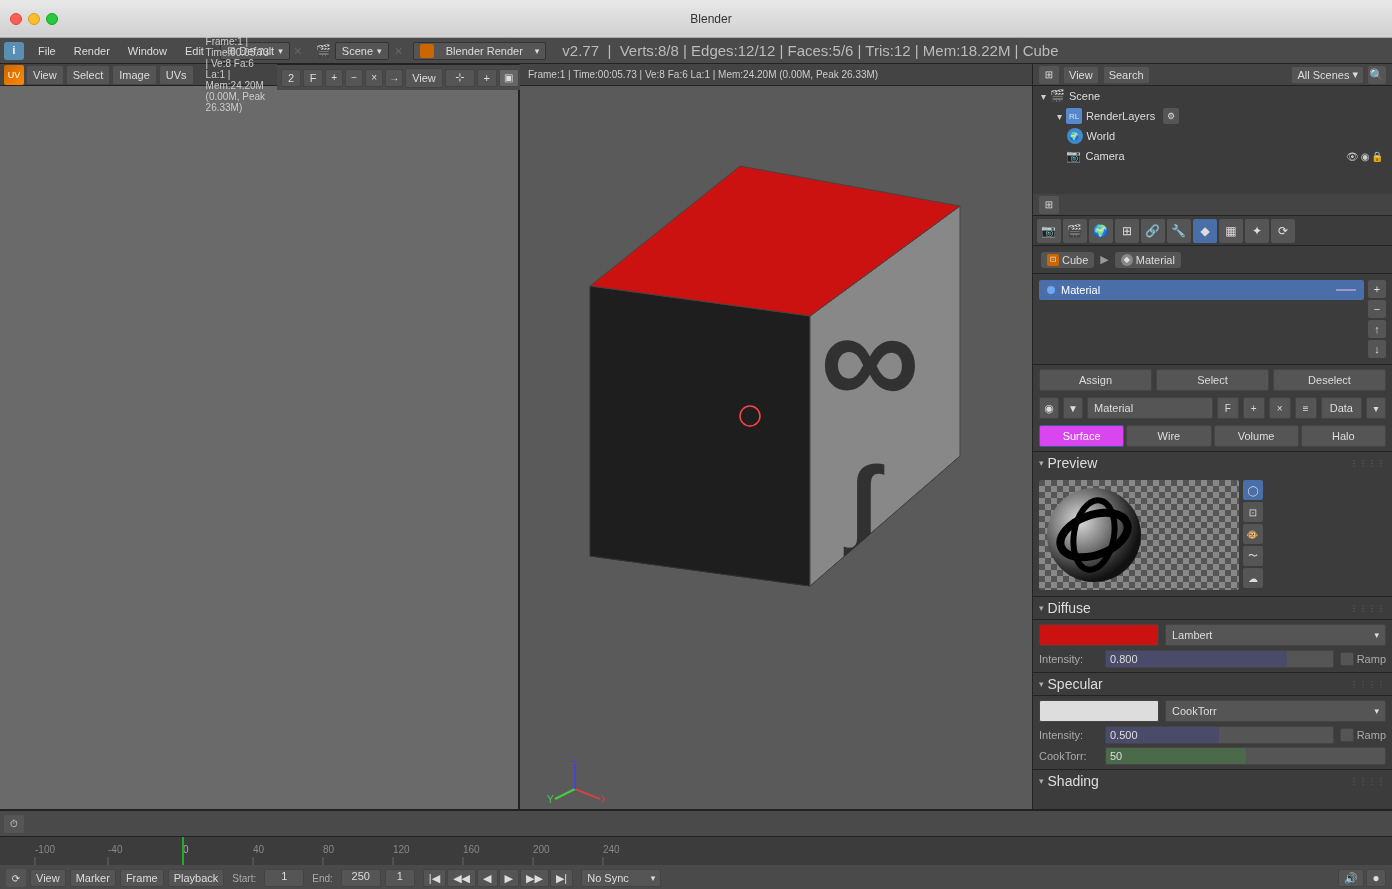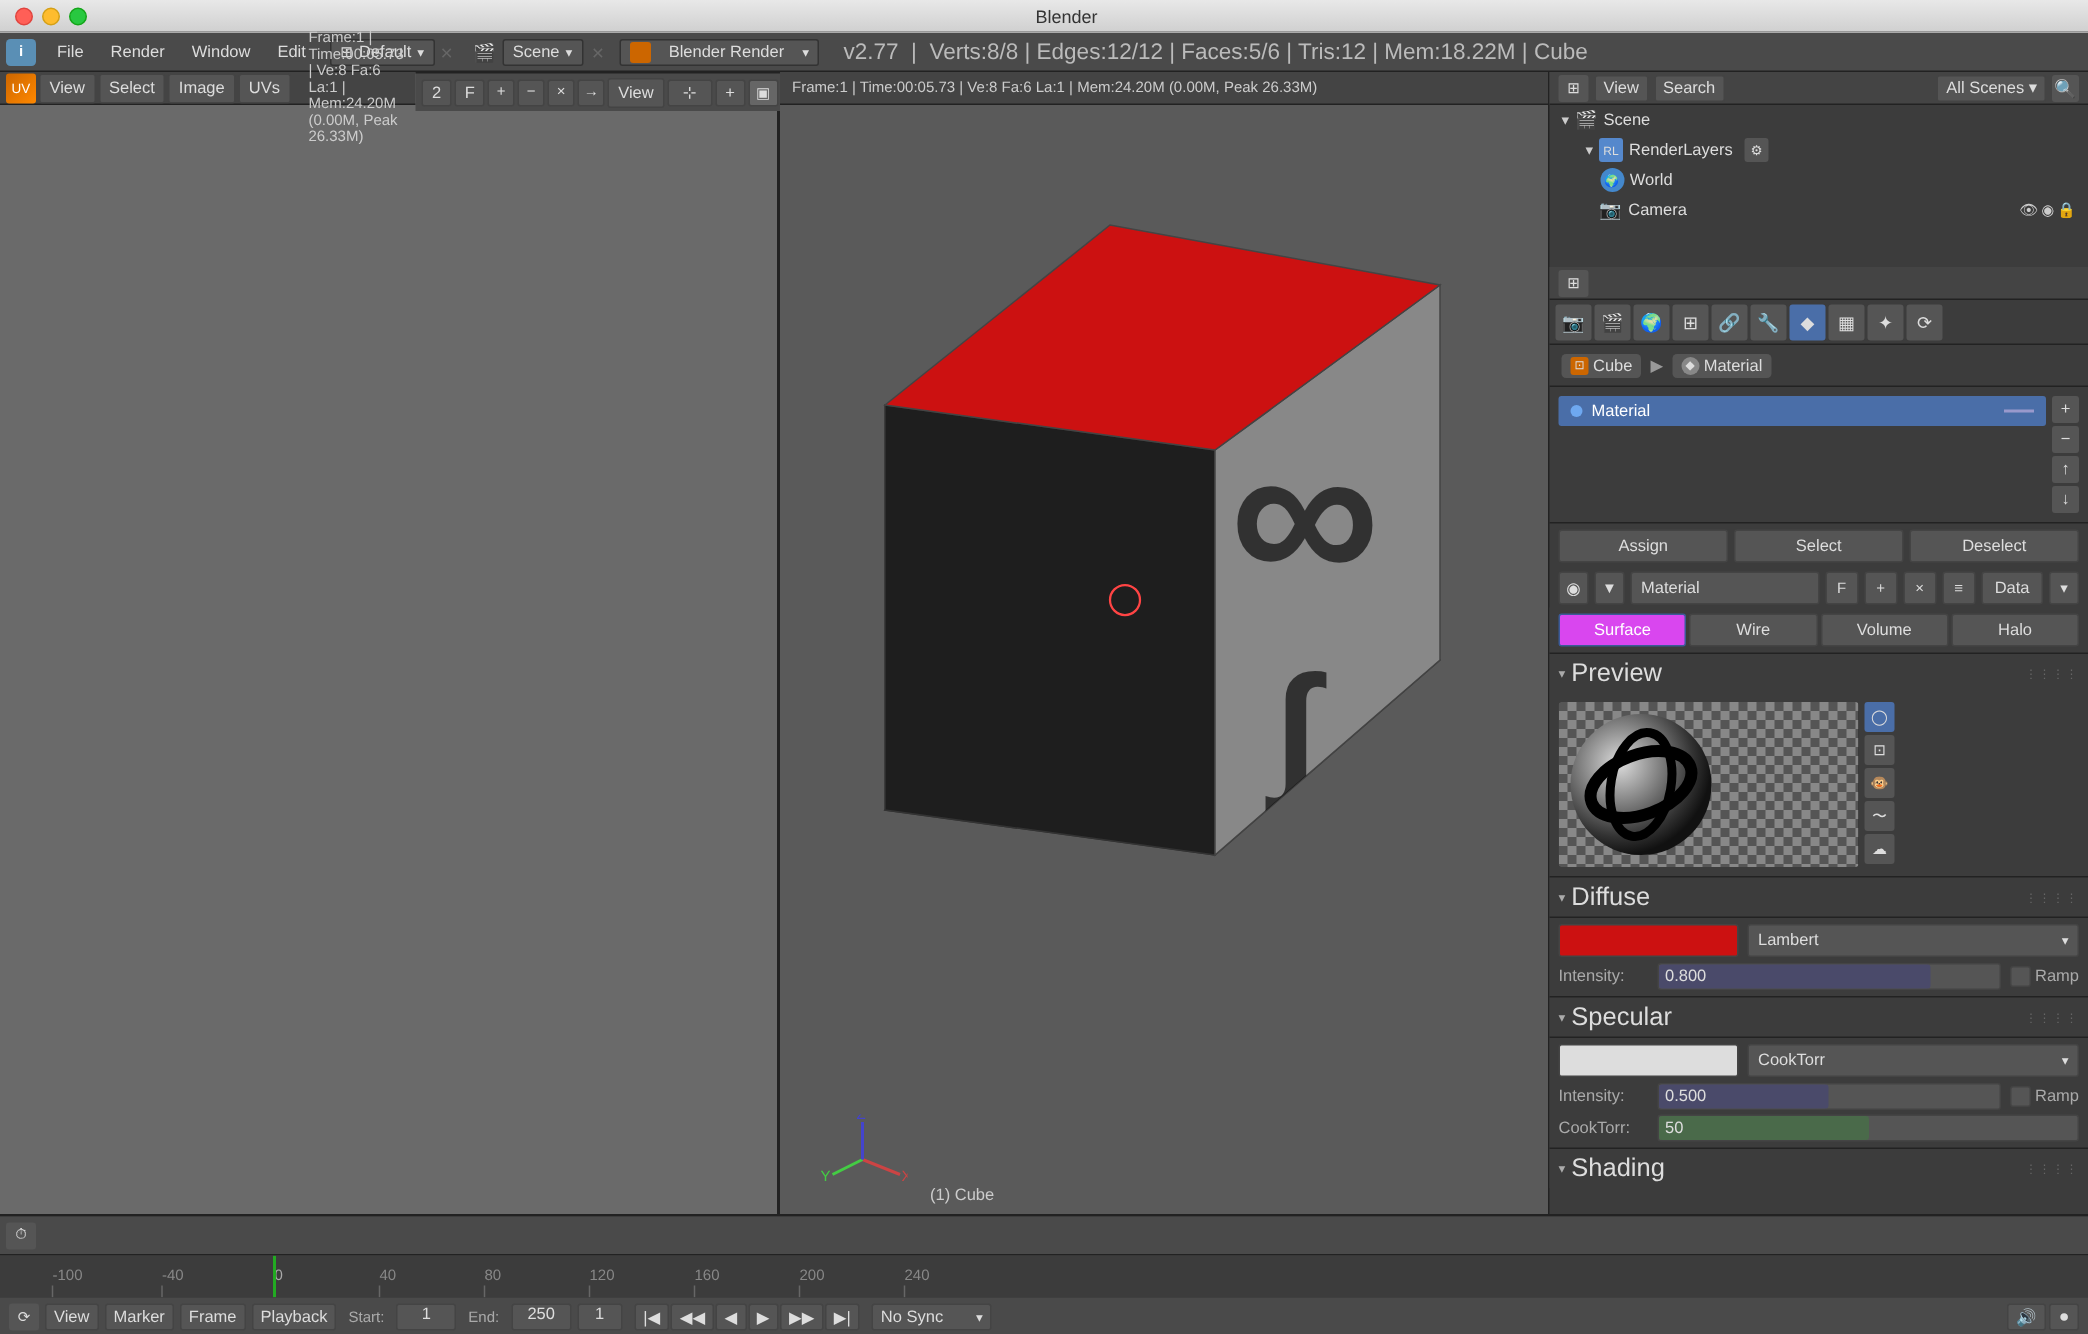--- a/index.html
+++ b/index.html
@@ -10,21 +10,21 @@
       font-family: 'Helvetica Neue', Arial, sans-serif;
       font-size: 11px;
       color: #ddd;
       overflow: hidden;
       position: relative;
     }
 
     
     #titlebar {
       width: 100%;
-      height: 22px;
+      height: 38px;
       background: linear-gradient(to bottom, #e8e8e8, #d0d0d0);
       display: flex;
       align-items: center;
       justify-content: center;
       position: relative;
       border-bottom: 1px solid #aaa;
       padding-left: 30px;
     }
     #titlebar .traffic-lights {
       position: absolute;
@@ -329,21 +329,21 @@
     .section-header {
       display: flex;
       align-items: center;
       padding: 3px 6px;
       background: #3c3c3c;
       cursor: pointer;
       border-top: 1px solid #222;
       gap: 4px;
     }
     .section-header .triangle { color: #aaa; font-size: 9px; }
-    .section-header .label { font-size: 17px; color: #ddd; }
+    .section-header .label { font-size: 14px; color: #ddd; }
     .section-header .dots { margin-left: auto; color: #666; font-size: 8px; letter-spacing: 1px; }
 
     .preview-area {
       padding: 6px;
       background: #3c3c3c;
       display: flex;
       gap: 4px;
     }
 
     .preview-sphere-container {

